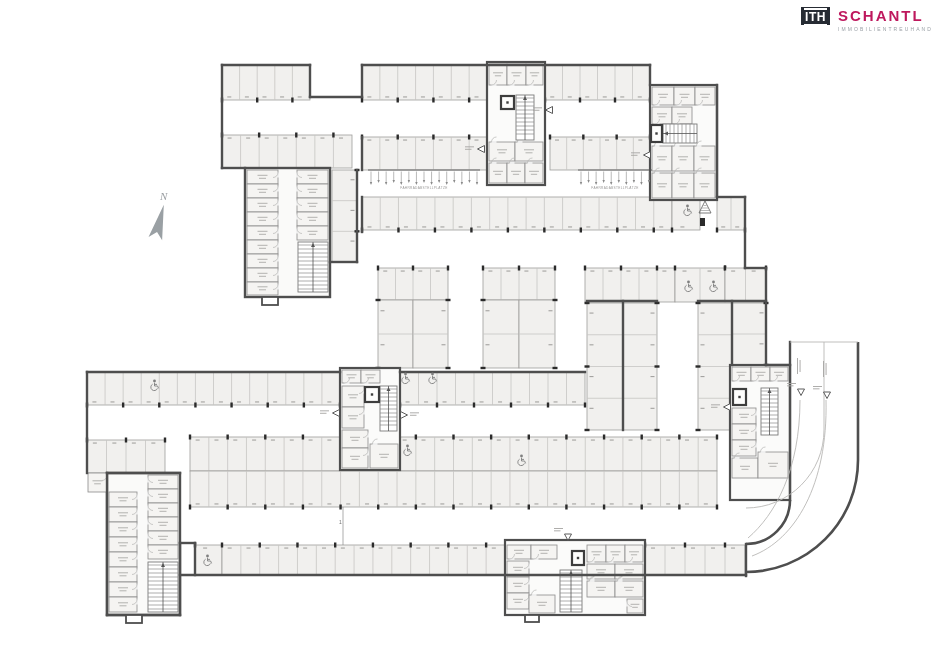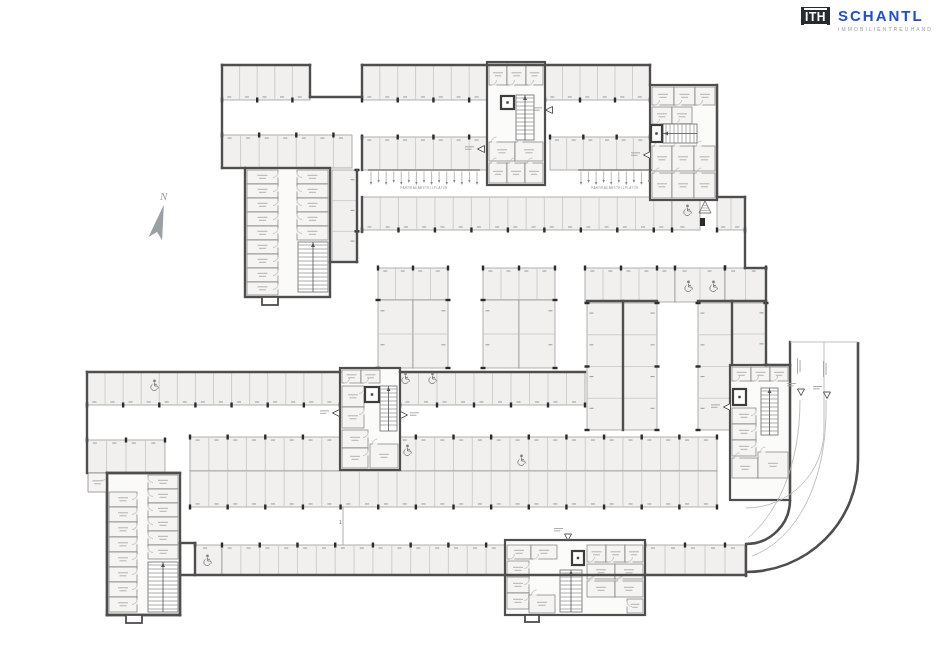--- a/index.html
+++ b/index.html
@@ -38,21 +38,21 @@
   .hatchline{stroke:#8a8a8a;stroke-width:0.6;}
   
   .compass-n{fill:#9b9fa3;font-size:11px;font-style:italic;font-family:"Liberation Serif",serif;}
   .compass-arrow{fill:#9aa0a4;}
   
   .logo{position:absolute;right:17px;top:7px;display:flex;align-items:flex-start;gap:8px;}
   .logo-box{width:29px;height:18px;background:#262b33;display:flex;align-items:center;justify-content:center;}
   .logo-mark{color:#ffffff;font-weight:bold;font-size:12px;letter-spacing:0.5px;
              border-top:2px solid #fff;border-bottom:1px solid #fff;padding:0 1px;line-height:14px;}
   .logo-text{display:flex;flex-direction:column;}
-  .logo-name{color:#1d4ed8;font-weight:bold;font-size:15px;letter-spacing:2px;line-height:17px;}
+  .logo-name{color:#be185d;font-weight:bold;font-size:15px;letter-spacing:2px;line-height:17px;}
   .logo-tagline{color:#9aa0a6;font-size:5px;letter-spacing:2.1px;margin-top:2px;}
 </style>
 </head>
 <body>
 
 <div class="page">
 
   <svg id="plan" width="950" height="671" viewBox="0 0 950 671">
     <g id="gen">
         <g>

